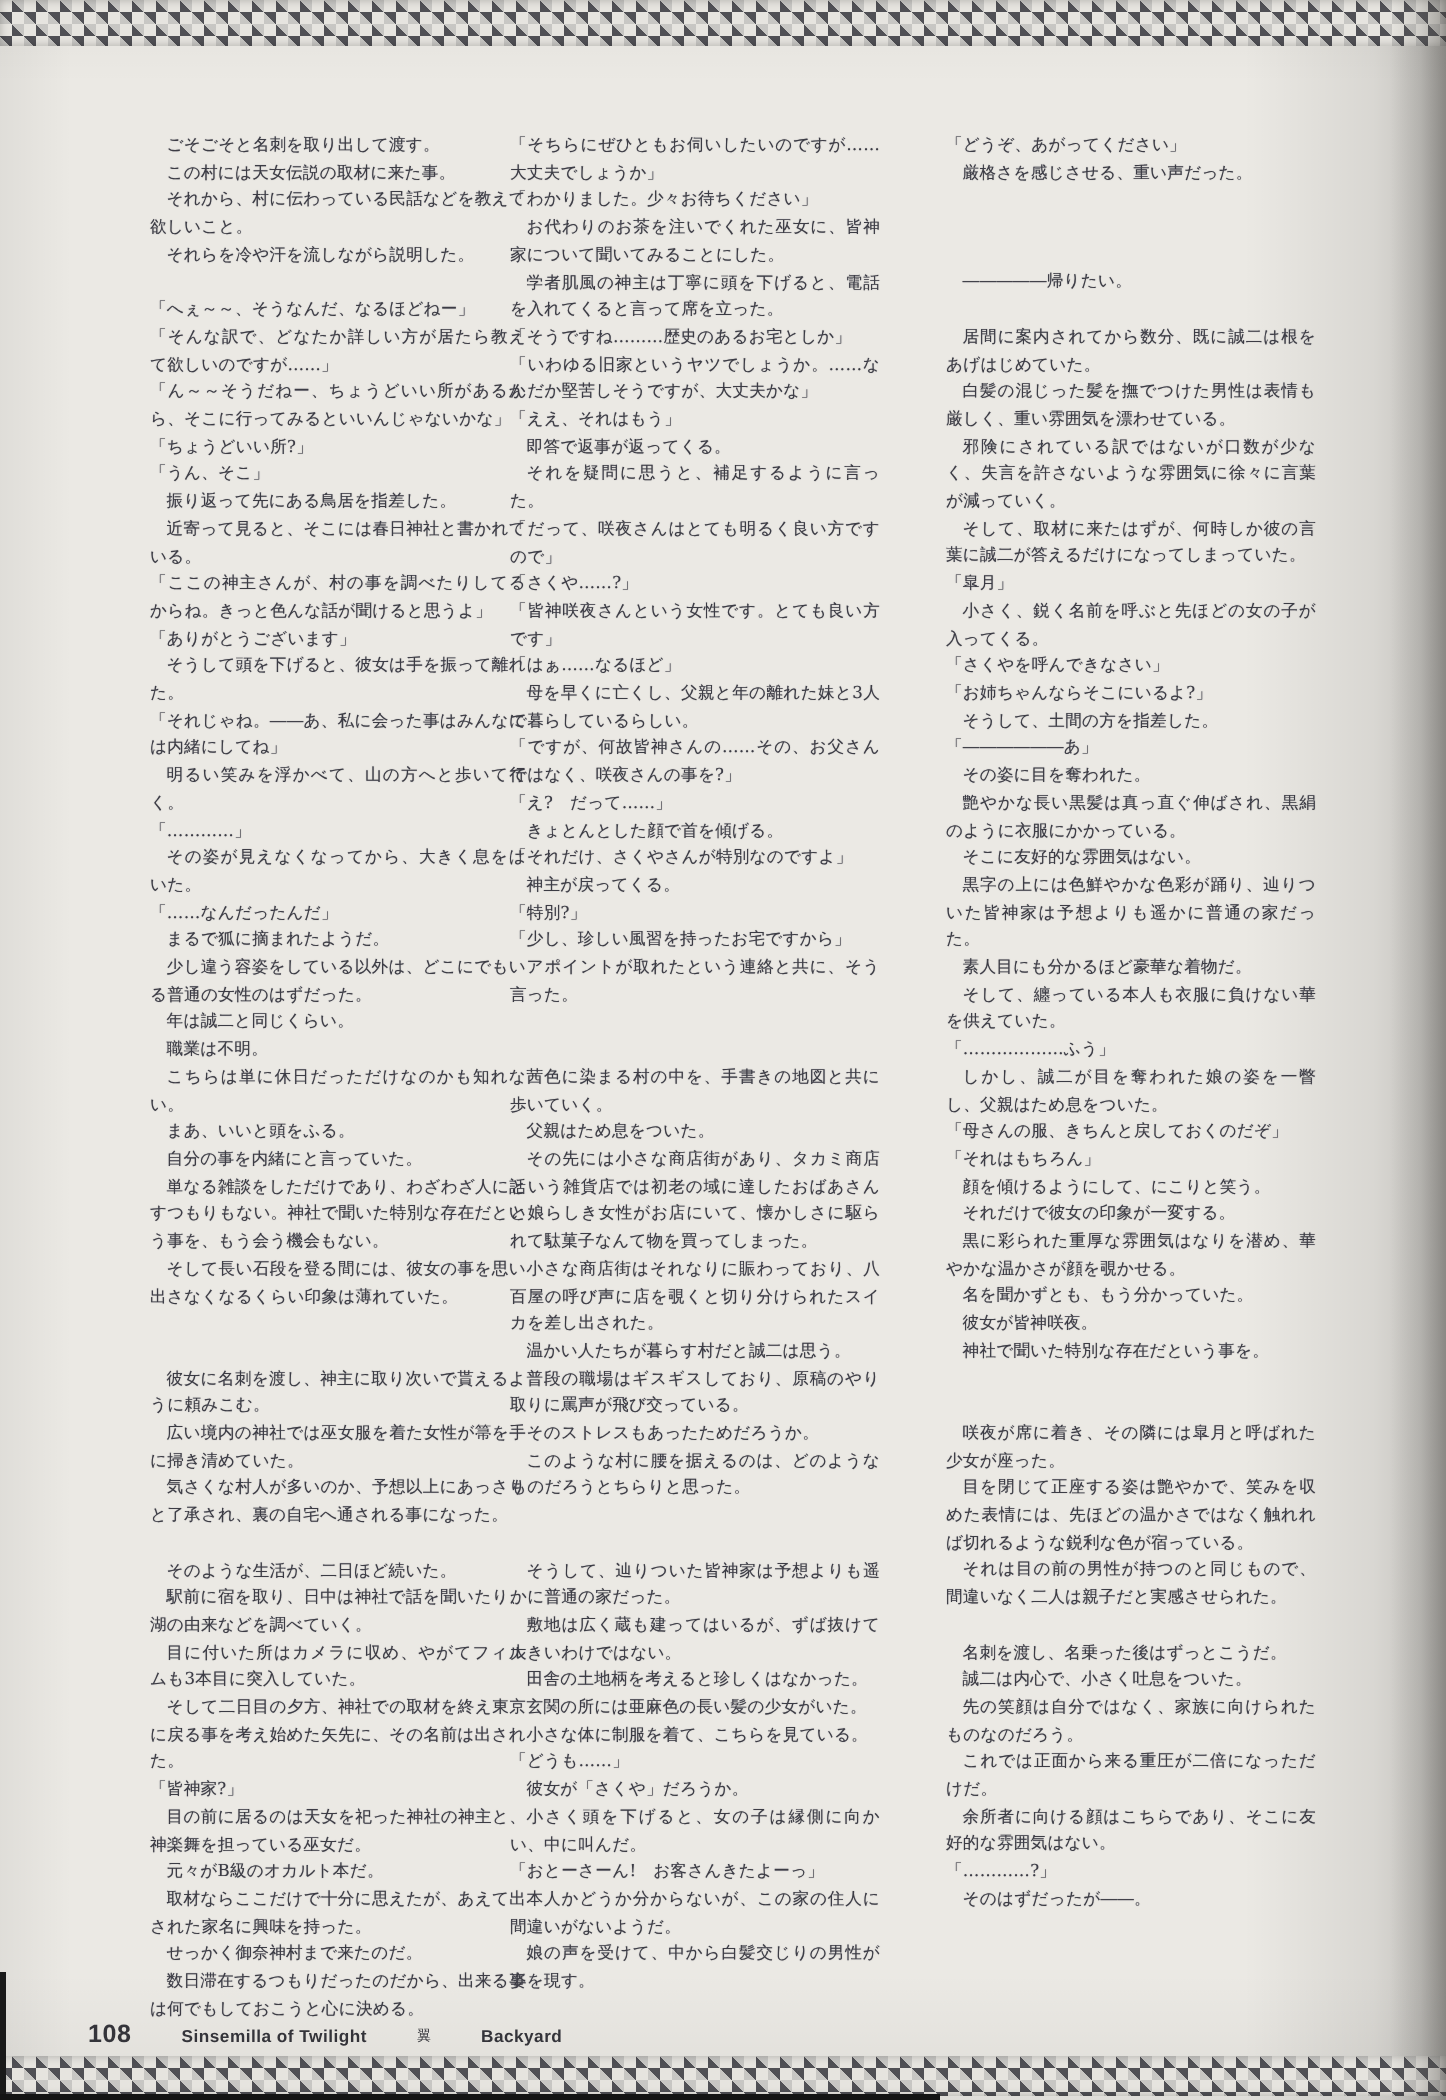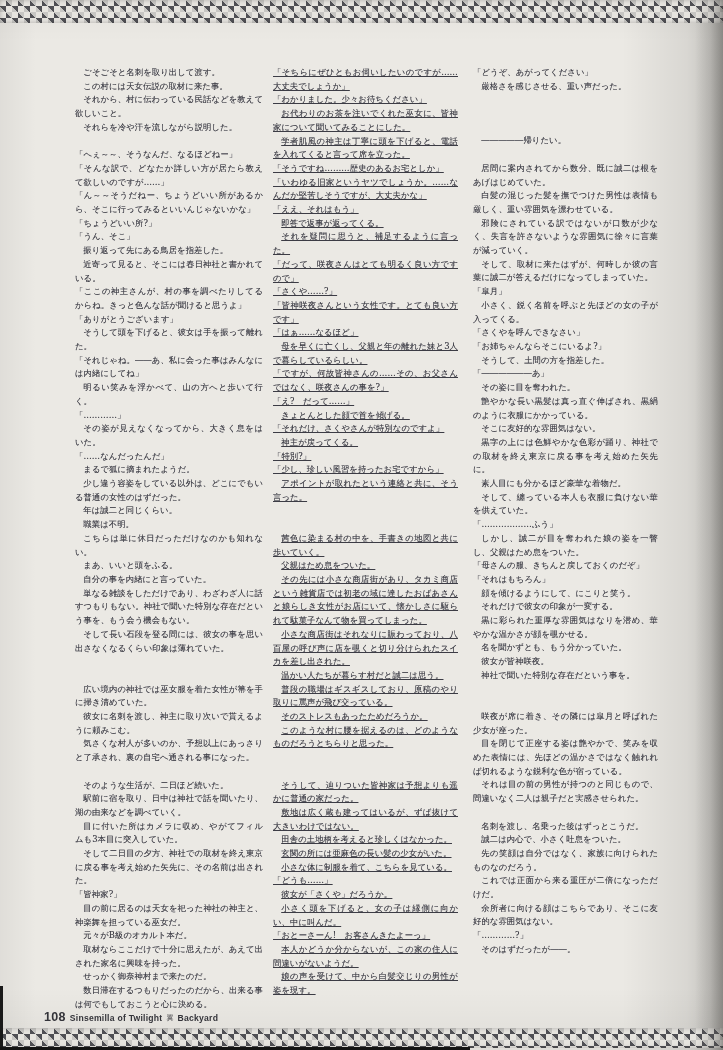--- a/index.html
+++ b/index.html
@@ -33,31 +33,31 @@
   .col {
     position: absolute; top: 66px; height: 905px;
     color: #3c3c45;
     font-size: 8.3px;
     line-height: 13.7px;
     letter-spacing: 0.12px;
     text-align: justify;
     text-shadow: 0 0 0.5px rgba(70,70,80,.55);
   }
   .col-left   { left: 59px;  width: 188px; margin-left: 16px; }
-  .col-middle { left: 273px; width: 185px; text-decoration: underline; }
+  .col-middle { left: 255px; width: 185px; }
   .col-right  { left: 473px; width: 185px; }
 
   .col p { margin: 0; padding: 0; }
   .col p.indent { text-indent: 1em; }
   .col p.spacer { height: 13.7px; }
 
   
   .footer {
     position: absolute; top: 1010px; left: 44px;
-    display: flex; align-items: baseline; gap: 4px;
+    display: flex; align-items: baseline; gap: 25px;
     color: #34343a;
     font-family: "Liberation Sans", "DejaVu Sans", sans-serif;
     white-space: nowrap;
   }
   .footer .page-number { font-size: 12.5px; font-weight: bold; letter-spacing: .3px; }
   .footer .book-title  { font-size: 8.6px;  font-weight: bold; letter-spacing: .25px; }
   .footer .separator   { font-size: 7px; position: relative; top: -1px; }
   .footer .subtitle    { font-size: 8.6px;  font-weight: bold; letter-spacing: .25px; text-align: center; }
 
   
@@ -105,22 +105,22 @@
     <p class="indent">少し違う容姿をしている以外は、どこにでもいる普通の女性のはずだった。</p>
     <p class="indent">年は誠二と同じくらい。</p>
     <p class="indent">職業は不明。</p>
     <p class="indent">こちらは単に休日だっただけなのかも知れない。</p>
     <p class="indent">まあ、いいと頭をふる。</p>
     <p class="indent">自分の事を内緒にと言っていた。</p>
     <p class="indent">単なる雑談をしただけであり、わざわざ人に話すつもりもない。神社で聞いた特別な存在だという事を、もう会う機会もない。</p>
     <p class="indent">そして長い石段を登る間には、彼女の事を思い出さなくなるくらい印象は薄れていた。</p>
     <p class="spacer"></p>
     <p class="spacer"></p>
+    <p class="indent">彼女に名刺を渡し、神主に取り次いで貰えるように頼みこむ。</p>
     <p class="indent">広い境内の神社では巫女服を着た女性が箒を手に掃き清めていた。</p>
-    <p class="indent">彼女に名刺を渡し、神主に取り次いで貰えるように頼みこむ。</p>
     <p class="indent">気さくな村人が多いのか、予想以上にあっさりと了承され、裏の自宅へ通される事になった。</p>
     <p class="spacer"></p>
     <p class="indent">そのような生活が、二日ほど続いた。</p>
     <p class="indent">駅前に宿を取り、日中は神社で話を聞いたり、湖の由来などを調べていく。</p>
     <p class="indent">目に付いた所はカメラに収め、やがてフィルムも3本目に突入していた。</p>
     <p class="indent">そして二日目の夕方、神社での取材を終え東京に戻る事を考え始めた矢先に、その名前は出された。</p>
     <p>「皆神家?」</p>
     <p class="indent">目の前に居るのは天女を祀った神社の神主と、神楽舞を担っている巫女だ。</p>
     <p class="indent">元々がB級のオカルト本だ。</p>
     <p class="indent">取材ならここだけで十分に思えたが、あえて出された家名に興味を持った。</p>
@@ -188,21 +188,21 @@
     <p class="indent">そして、取材に来たはずが、何時しか彼の言葉に誠二が答えるだけになってしまっていた。</p>
     <p>「皐月」</p>
     <p class="indent">小さく、鋭く名前を呼ぶと先ほどの女の子が入ってくる。</p>
     <p>「さくやを呼んできなさい」</p>
     <p>「お姉ちゃんならそこにいるよ?」</p>
     <p class="indent">そうして、土間の方を指差した。</p>
     <p>「――――――あ」</p>
     <p class="indent">その姿に目を奪われた。</p>
     <p class="indent">艶やかな長い黒髪は真っ直ぐ伸ばされ、黒絹のように衣服にかかっている。</p>
     <p class="indent">そこに友好的な雰囲気はない。</p>
-    <p class="indent">黒字の上には色鮮やかな色彩が踊り、神社での取材を終え東京に戻る事を考え始めた矢先に。</p>
+    <p class="indent">黒字の上には色鮮やかな色彩が踊り、辿りついた皆神家は予想よりも遥かに普通の家だった。</p>
     <p class="indent">素人目にも分かるほど豪華な着物だ。</p>
     <p class="indent">そして、纏っている本人も衣服に負けない華を供えていた。</p>
     <p>「………………ふう」</p>
     <p class="indent">しかし、誠二が目を奪われた娘の姿を一瞥し、父親はため息をついた。</p>
     <p>「母さんの服、きちんと戻しておくのだぞ」</p>
     <p>「それはもちろん」</p>
     <p class="indent">顔を傾けるようにして、にこりと笑う。</p>
     <p class="indent">それだけで彼女の印象が一変する。</p>
     <p class="indent">黒に彩られた重厚な雰囲気はなりを潜め、華やかな温かさが顔を覗かせる。</p>
     <p class="indent">名を聞かずとも、もう分かっていた。</p>

